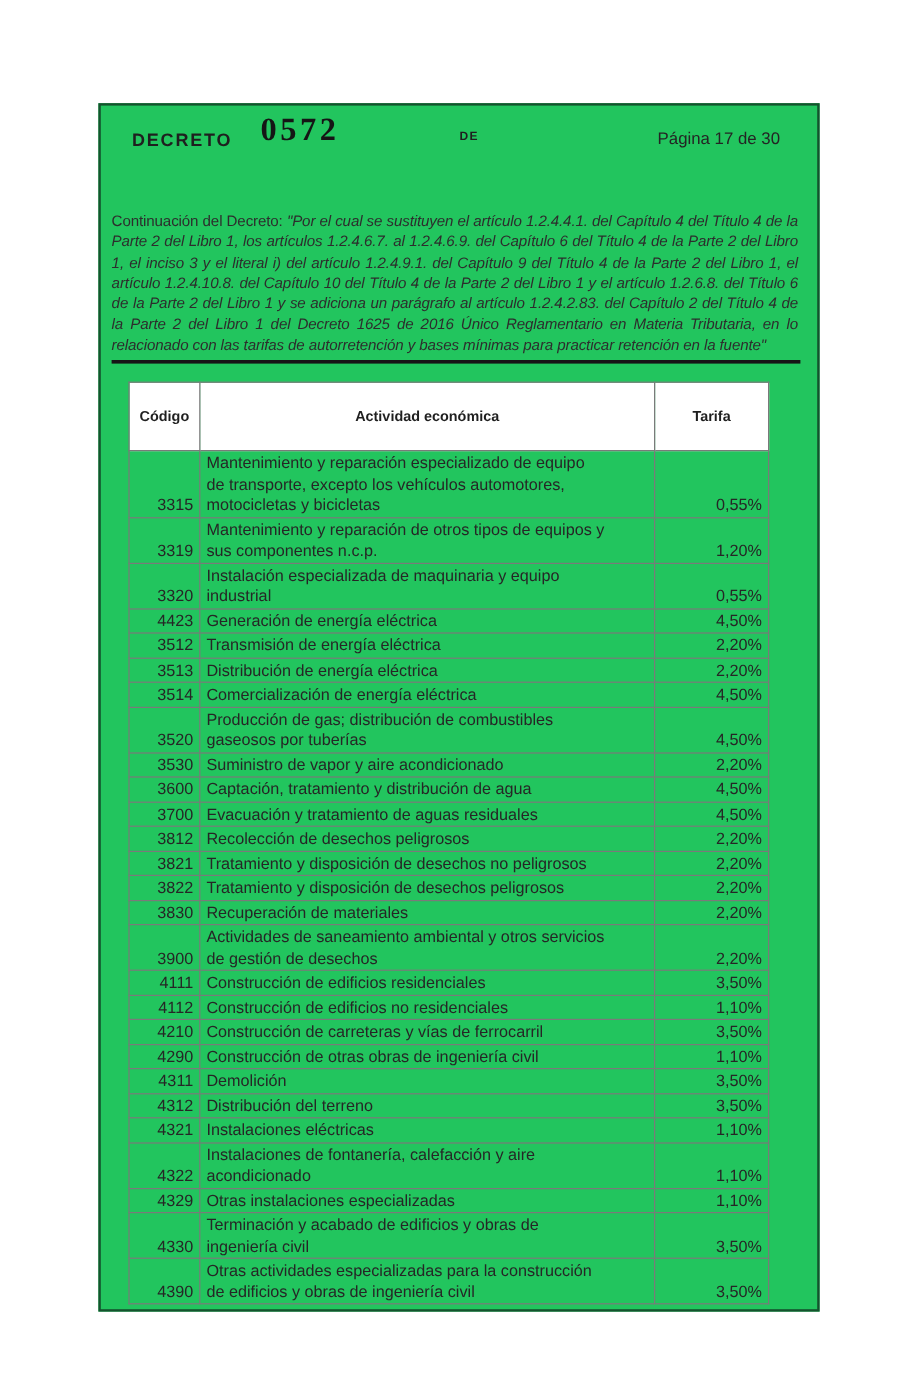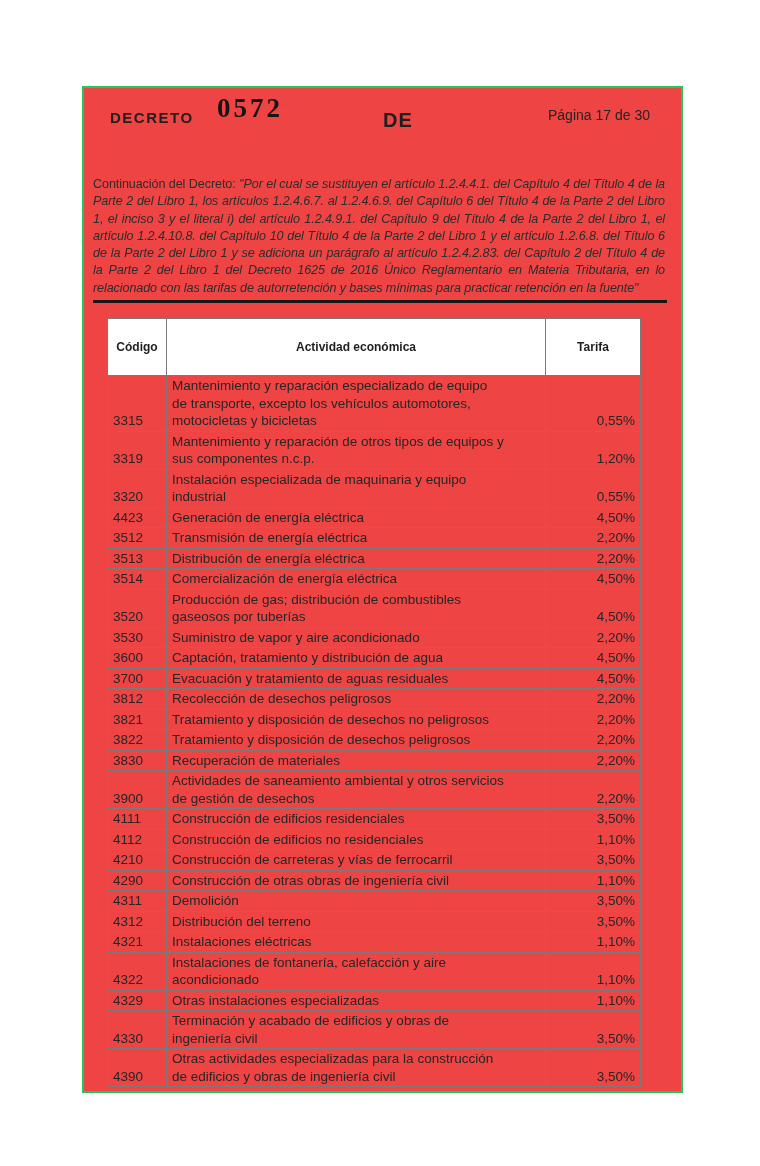--- a/index.html
+++ b/index.html
@@ -15,22 +15,22 @@
     height: 1166px;
     background: #ffffff;
     overflow: hidden;
   }
   .page-frame {
     position: absolute;
     left: 82px;
     top: 86px;
     width: 597px;
     height: 1003px;
-    border: 2px solid #22c55e;
-    background: #ef4444;
+    border: 2px solid #14532d;
+    background: #22c55e;
   }
   
   .doc-header {
     position: relative;
     height: 56px;
   }
   .decreto-label {
     position: absolute;
     left: 26px;
     top: 21px;
@@ -46,21 +46,21 @@
     font-family: Liberation Serif, serif;
     font-size: 27px;
     font-weight: 700;
     letter-spacing: 3px;
     color: #151515;
   }
   .de-label {
     position: absolute;
     left: 299px;
     top: 21px;
-    font-size: 20px;
+    font-size: 10px;
     font-weight: bold;
     letter-spacing: 1px;
     color: #1f1f1f;
   }
   .page-indicator {
     position: absolute;
     left: 464px;
     top: 19px;
     font-size: 14px;
     color: #242424;
@@ -106,21 +106,21 @@
   col.c1 { width: 59px; }
   col.c2 { width: 379px; }
   col.c3 { width: 95px; }
   table.tariff td {
     font-size: 13.5px;
     line-height: 17.5px;
     padding: 1px 5px;
     color: #262626;
   }
   td.c-cod {
-    text-align: left;
+    text-align: right;
     vertical-align: bottom;
     padding-right: 4px;
   }
   td.c-act {
     text-align: left;
     padding-left: 7px;
     white-space: pre-line;
     vertical-align: bottom;
   }
   td.c-tar {

